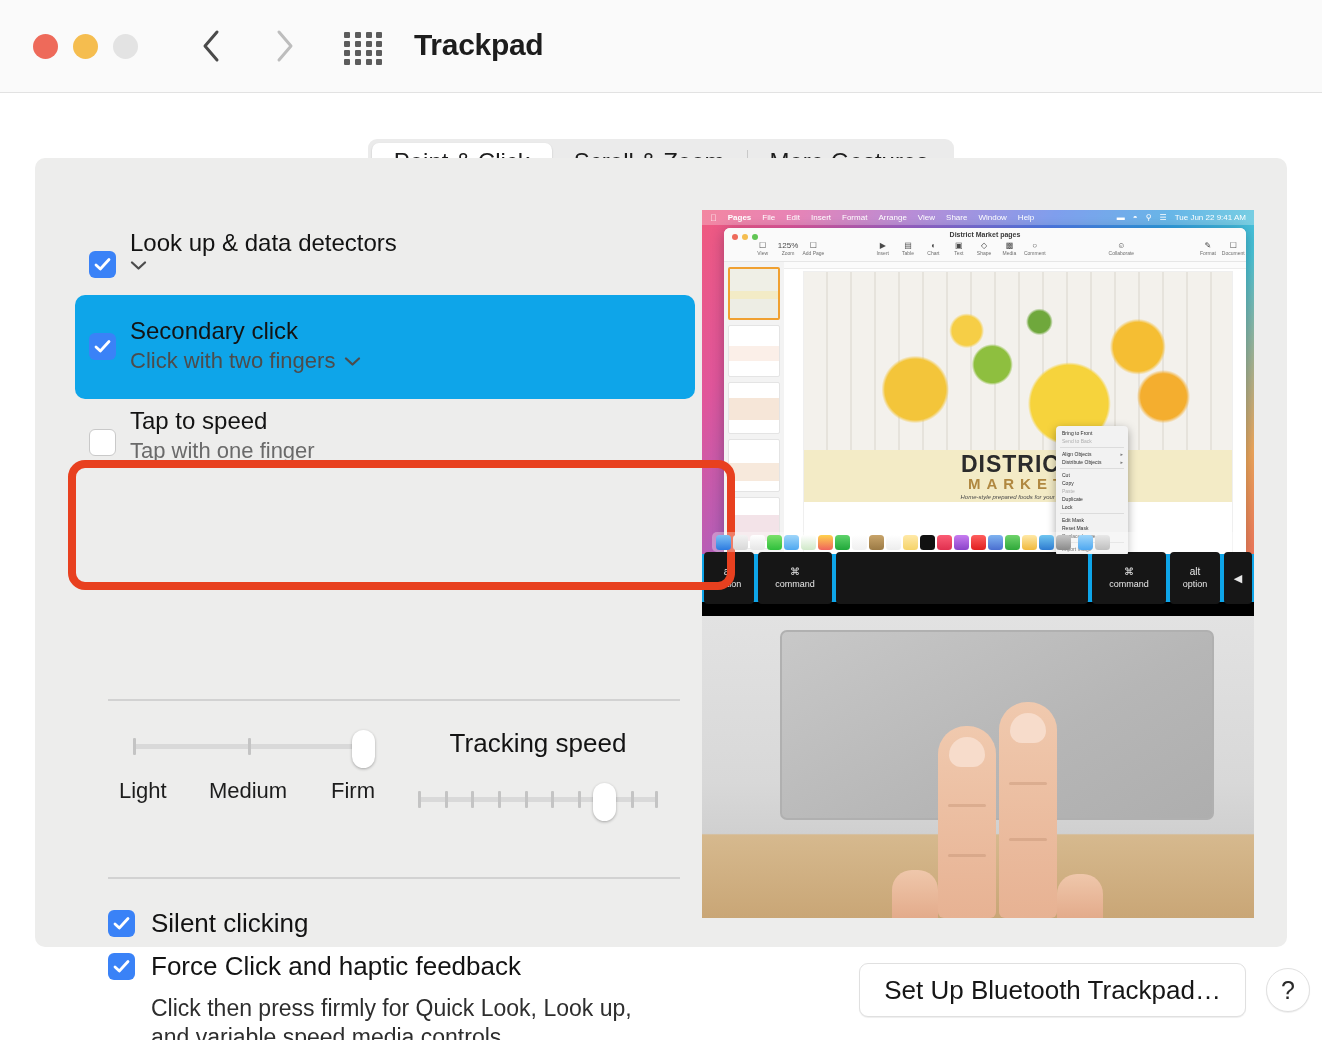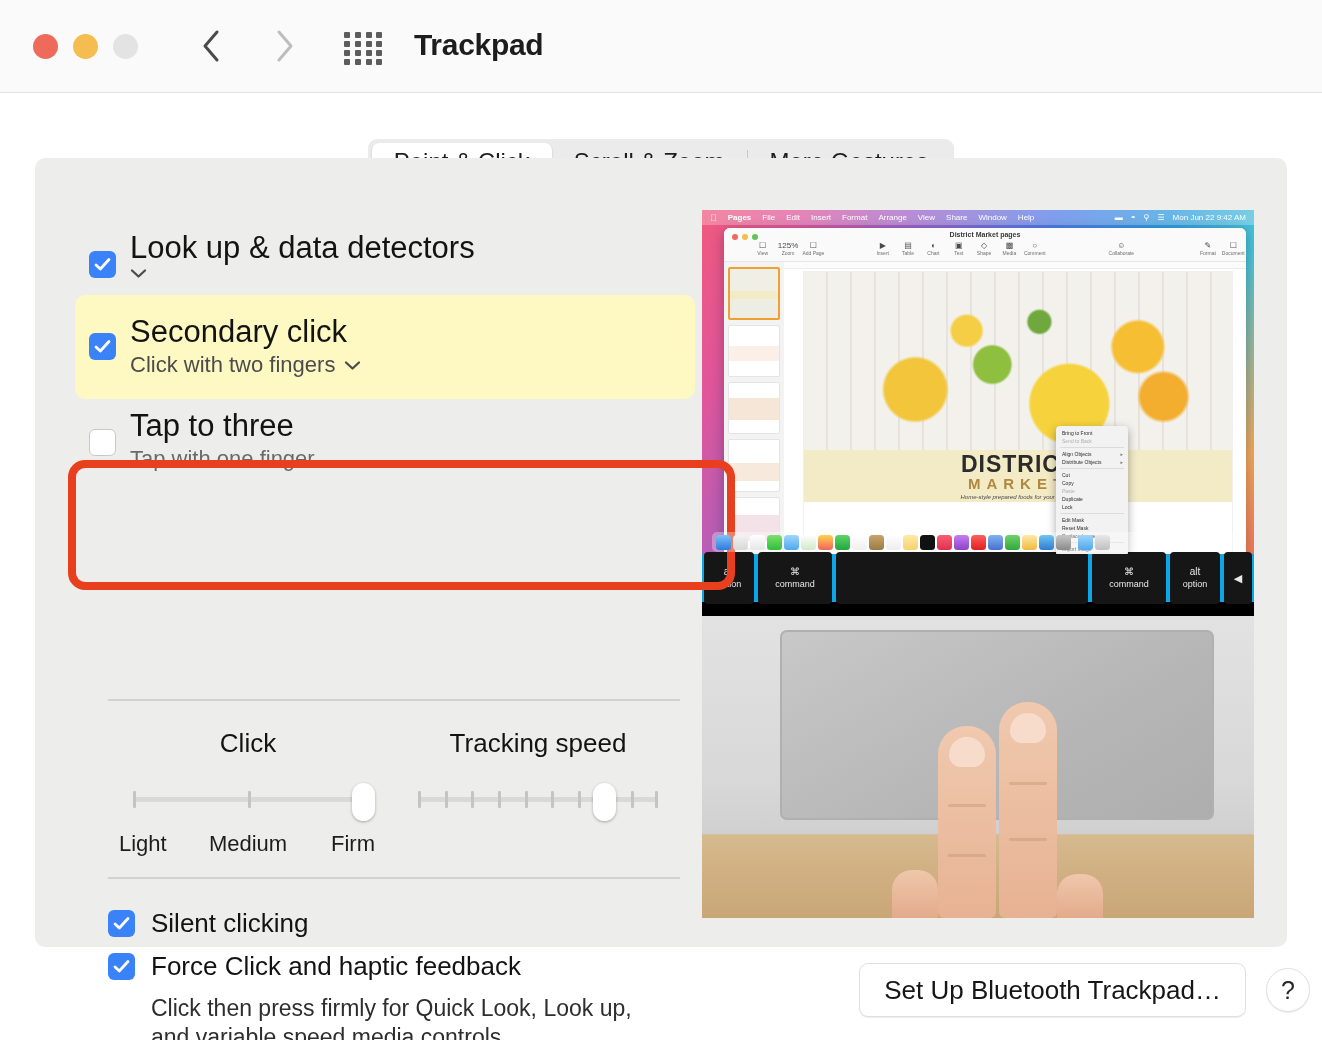--- a/index.html
+++ b/index.html
@@ -87,35 +87,35 @@
 
   
   .options { position: absolute; left: 40px; top: 63px; width: 620px; }
 
   .optrow {
     position: relative; min-height: 74px;
     padding: 8px 14px 10px 14px;
     border-radius: 10px;
     display: flex; align-items: flex-start; gap: 14px;
   }
-  .optrow.selected { background: #fef9c3; min-height: 104px; align-items: center; }
+  .optrow.selected { background: #0ea5e9; min-height: 104px; align-items: center; }
 
   .cbwrap { padding-top: 22px; flex: 0 0 auto; }
   .optrow.selected .cbwrap { padding-top: 0; }
   .cb {
     width: 27px; height: 27px; border-radius: 6px;
     display: flex; align-items: center; justify-content: center;
     flex: 0 0 auto;
   }
   .cb.on { background: #3A82F7; }
   .cb.off { background: #FFFFFF; border: 1px solid #C9C9C9; }
   .cb svg { display: block; }
 
   .opttexts { display: flex; flex-direction: column; gap: 2px; }
-  .opt-title { font-size: 31px; color: #131313; line-height: 1.2; }
+  .opt-title { font-size: 24px; color: #131313; line-height: 1.2; }
   .opt-sub {
     font-size: 22px; color: #4C4C4C;
     display: flex; align-items: center; gap: 9px; line-height: 1.2;
   }
   .opt-sub.plain { color: #6A6A6A; }
 
   
   .annot {
     position: absolute;
     left: 33px; top: 302px;
@@ -456,33 +456,32 @@
           </svg>
         </div>
       </div>
     </div>
 
     <div class="optrow">
       <div class="cbwrap">
         <div class="cb off"></div>
       </div>
       <div class="opttexts">
-        <div class="opt-title">Tap to three</div>
+        <div class="opt-title">Tap to speed</div>
         <div class="opt-sub plain">Tap with one finger</div>
       </div>
     </div>
 
   </div>
 
   <div class="sep one"></div>
 
   <div class="sliders">
 
     <div class="slider-group click">
-      <div class="sl-title">Click</div>
       <div class="track-area">
         <div class="track"></div>
         <div class="tick" style="left:0px"></div>
         <div class="tick" style="left:50%"></div>
         <div class="tick" style="right:0px"></div>
         <div class="thumb" style="left:100%"></div>
       </div>
       <div class="sl-labels">
         <span style="left:-14px">Light</span>
         <span style="left:50%;transform:translateX(-50%)">Medium</span>
@@ -545,21 +544,21 @@
         <span>Arrange</span>
         <span>View</span>
         <span>Share</span>
         <span>Window</span>
         <span>Help</span>
         <span class="right">
           <span>▬</span>
           <span>◓</span>
           <span>⚲</span>
           <span>☰</span>
-          <span>Mon Jun 22  9:42 AM</span>
+          <span>Tue Jun 22  9:41 AM</span>
         </span>
       </div>
 
       <div class="pv-win">
         <div class="pv-wintop">
           <div class="pv-lights">
             <i style="background:#EE6A5A"></i>
               <i style="background:#F5BD4F"></i>
               <i style="background:#61C554"></i>
           </div>

